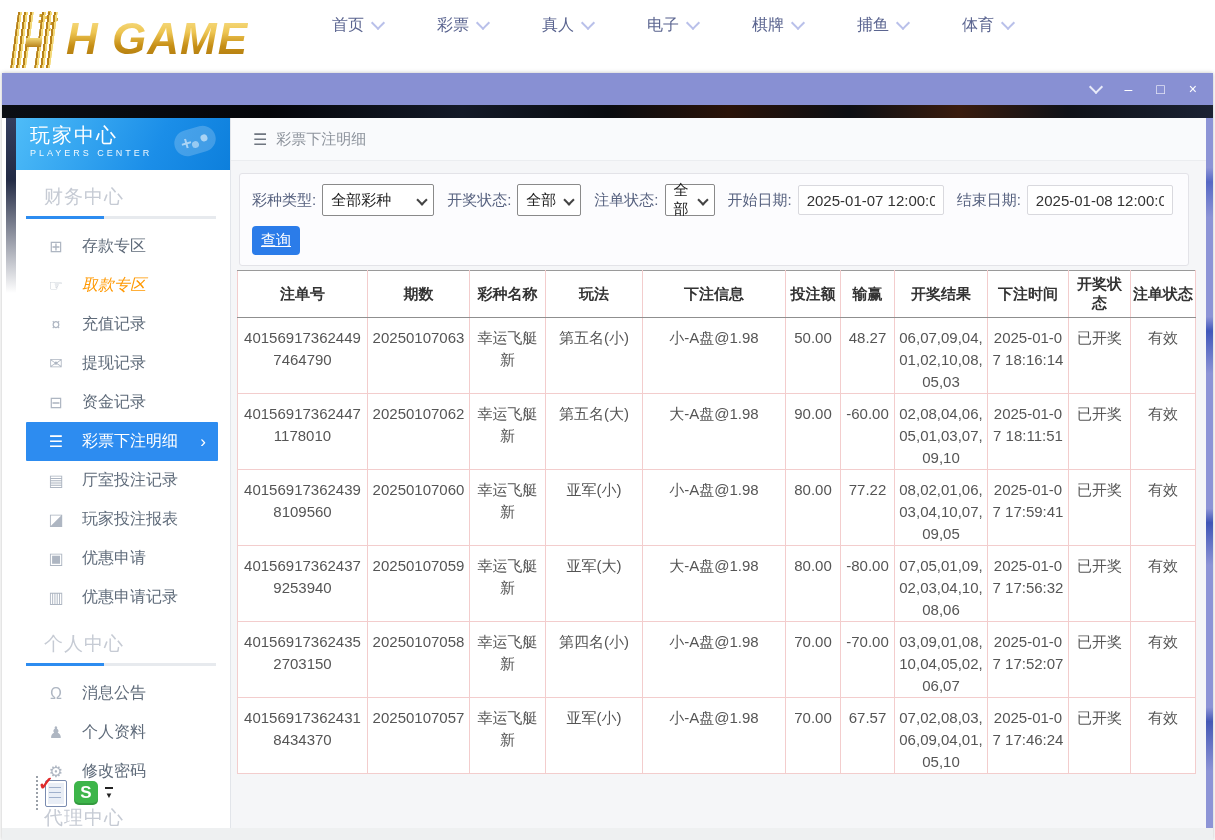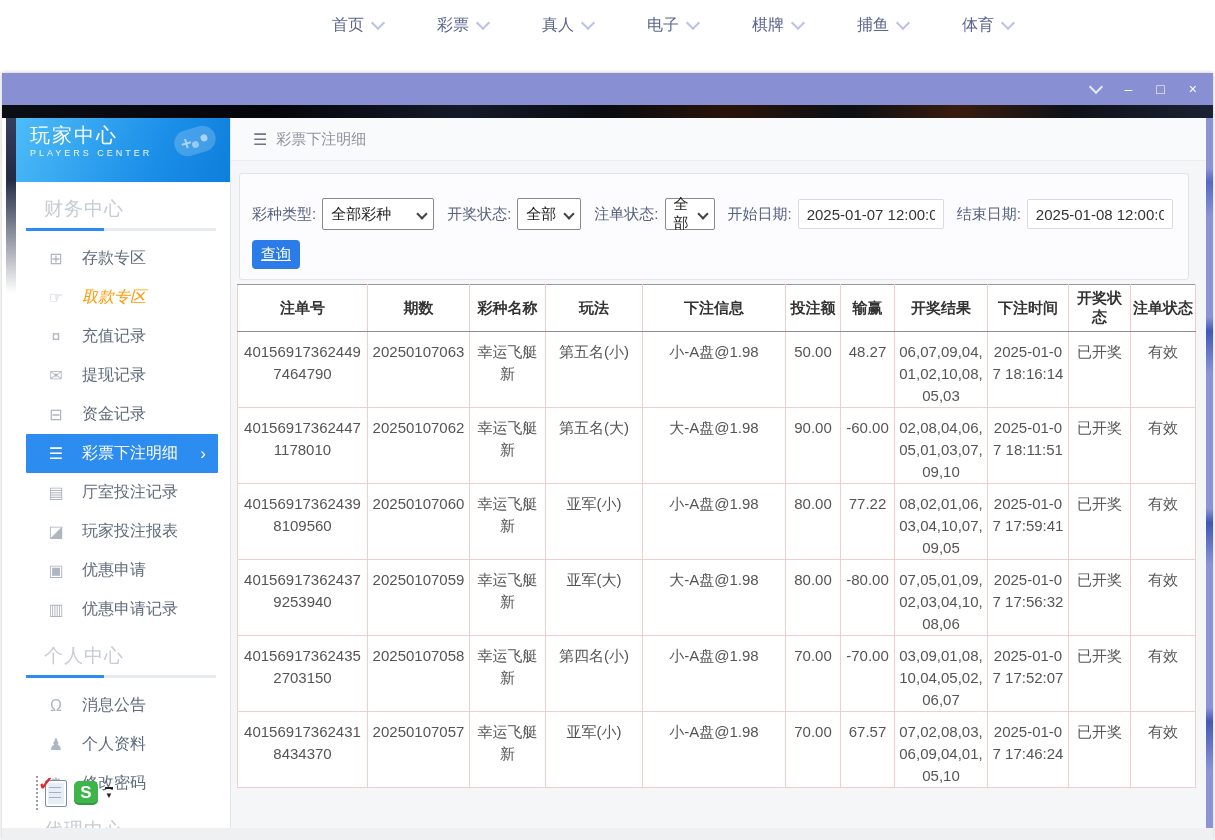--- a/index.html
+++ b/index.html
@@ -39,21 +39,21 @@
      #0a0c10 50%,#2a1309 60%,#0d0f14 70%,#3a1c0e 79%,#101218 88%,#1b2233 100%);}
 
   .win-body{position:relative;height:722px;display:flex;background:#fff;overflow:hidden;}
   .left-gutter{width:14px;background:#fff;position:relative;}
   .gutter-fade{position:absolute;left:4px;top:0;width:10px;height:175px;
      background:linear-gradient(180deg,#343e5e 0%,#222a44 35%,rgba(255,255,255,0) 100%);}
 
   
   .sidebar{width:214px;background:#fff;border-right:1px solid #e2e5ea;flex-shrink:0;}
   .sb-header{height:48px;background:linear-gradient(115deg,#4ebcf8 0%,#1b8ee8 65%,#0d7fdc 100%);
-     color:#fff;padding:4px 0 12px 14px;position:relative;overflow:hidden;}
+     color:#fff;padding:4px 0 0 14px;position:relative;overflow:hidden;}
   .sb-header .t{font-size:20px;letter-spacing:2px;line-height:26px;}
   .sb-header .s{font-size:9px;letter-spacing:3px;color:rgba(255,255,255,.92);}
   .gamepad{position:absolute;right:14px;top:10px;width:42px;height:26px;border-radius:13px;
      background:rgba(255,255,255,.20);transform:rotate(-16deg);}
   .gamepad::before{content:"";position:absolute;left:7px;top:8px;width:10px;height:10px;
      background:rgba(255,255,255,.55);clip-path:polygon(40% 0,60% 0,60% 40%,100% 40%,100% 60%,60% 60%,60% 100%,40% 100%,40% 60%,0 60%,0 40%,40% 40%);}
   .gamepad::after{content:"";position:absolute;right:8px;top:9px;width:7px;height:7px;border-radius:50%;
      background:rgba(255,255,255,.55);box-shadow:-10px 4px 0 rgba(255,255,255,.45);}
   .sb-section{padding-top:10px;}
   .sb-title{font-size:19px;color:#c6cbd4;padding:4px 0 6px 12px;letter-spacing:1px;margin-left:16px;}
@@ -66,21 +66,21 @@
   .sb-item.active{background:#2d8cf0;color:#fff;margin:0 12px 0 10px;padding-left:20px;border-radius:1px;}
   .sb-item.active .sb-icon{color:#fff;}
   .sb-arrow{margin-left:auto;margin-right:12px;font-size:17px;color:#fff;}
 
   
   .content{flex:1;background:#f5f6f8;position:relative;overflow:hidden;}
   .content-header{height:42px;background:#f9fafc;border-bottom:1px solid #ebedf0;display:flex;
      align-items:center;padding-left:22px;color:#8d939c;font-size:15px;}
   .hamburger{color:#6f7680;font-size:16px;margin-right:9px;cursor:pointer;}
   .filter-panel{margin:12px 24px 0 8px;background:#fcfcfe;border:1px solid #e3e3e8;border-radius:3px;
-     padding:24px 10px 10px 12px;}
+     padding:10px 10px 10px 12px;}
   .filter-row{display:flex;align-items:center;gap:6px;flex-wrap:nowrap;}
   .f-label{font-size:15px;color:#56617f;white-space:nowrap;margin-left:7px;}
   .f-label:first-child{margin-left:0;}
   .sel{height:32px;box-sizing:border-box;border:1px solid #8a8a8a;background:#fff;border-radius:2px;
      display:inline-flex;align-items:center;padding:0 20px 0 8px;position:relative;font-size:15px;
      color:#222;cursor:pointer;}
   .sel::after{content:"";position:absolute;right:7px;top:11px;width:6px;height:6px;
      border-right:2px solid #444;border-bottom:2px solid #444;transform:rotate(45deg);}
   .sel.w-type{width:112px;}
   .sel.w-draw{width:64px;}
@@ -117,20 +117,29 @@
      font-size:17px;display:flex;align-items:center;justify-content:center;
      box-shadow:inset 0 -2px 0 rgba(0,0,0,.15);}
   .split-ctl{display:flex;flex-direction:column;align-items:center;line-height:7px;color:#222;
      font-size:8px;cursor:pointer;}
   .split-ctl .bar{width:8px;height:2px;background:#222;margin-bottom:3px;}
 </style>
 </head>
 <body>
 
 <div class="site-top">
+  <div class="logo">
+    <div class="logo-h">
+      <span class="confetti"></span>
+      <span class="bars-l"></span>
+        <span class="bars-r"></span>
+        <span class="mid"></span>
+    </div>
+    <div class="logo-text">H GAME</div>
+  </div>
   <div class="top-nav">
       <div class="nav-item">
         <span>首页</span>
         <span class="chev"></span>
       </div>
       <div class="nav-item">
         <span>彩票</span>
         <span class="chev"></span>
       </div>
       <div class="nav-item">

